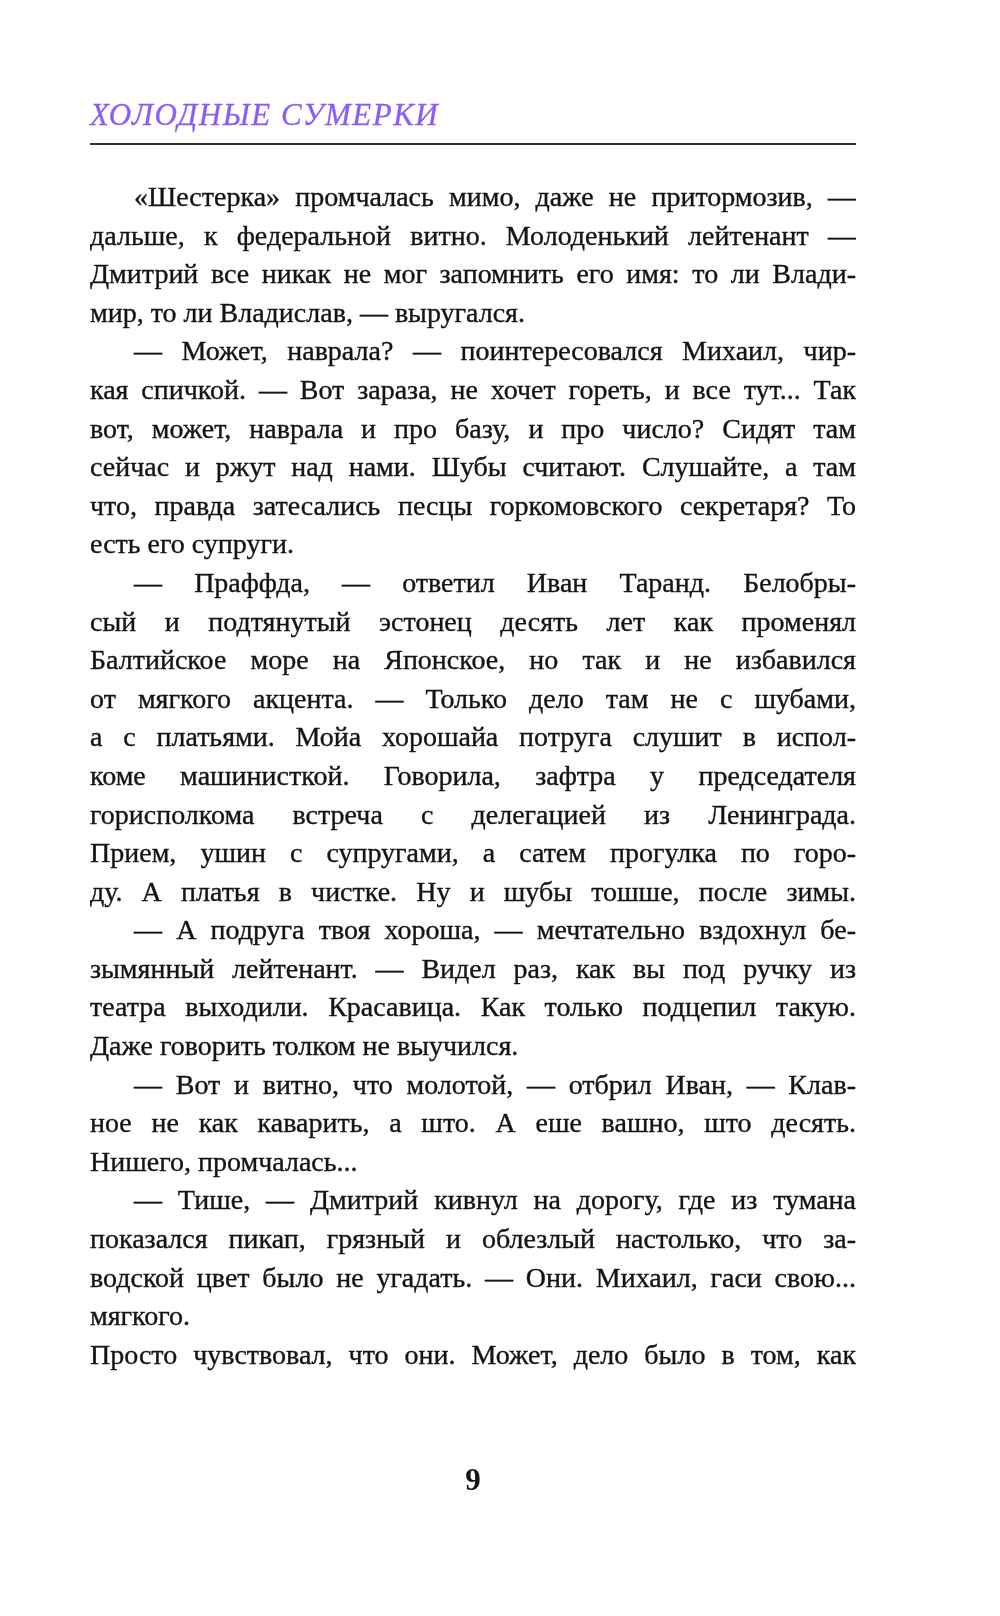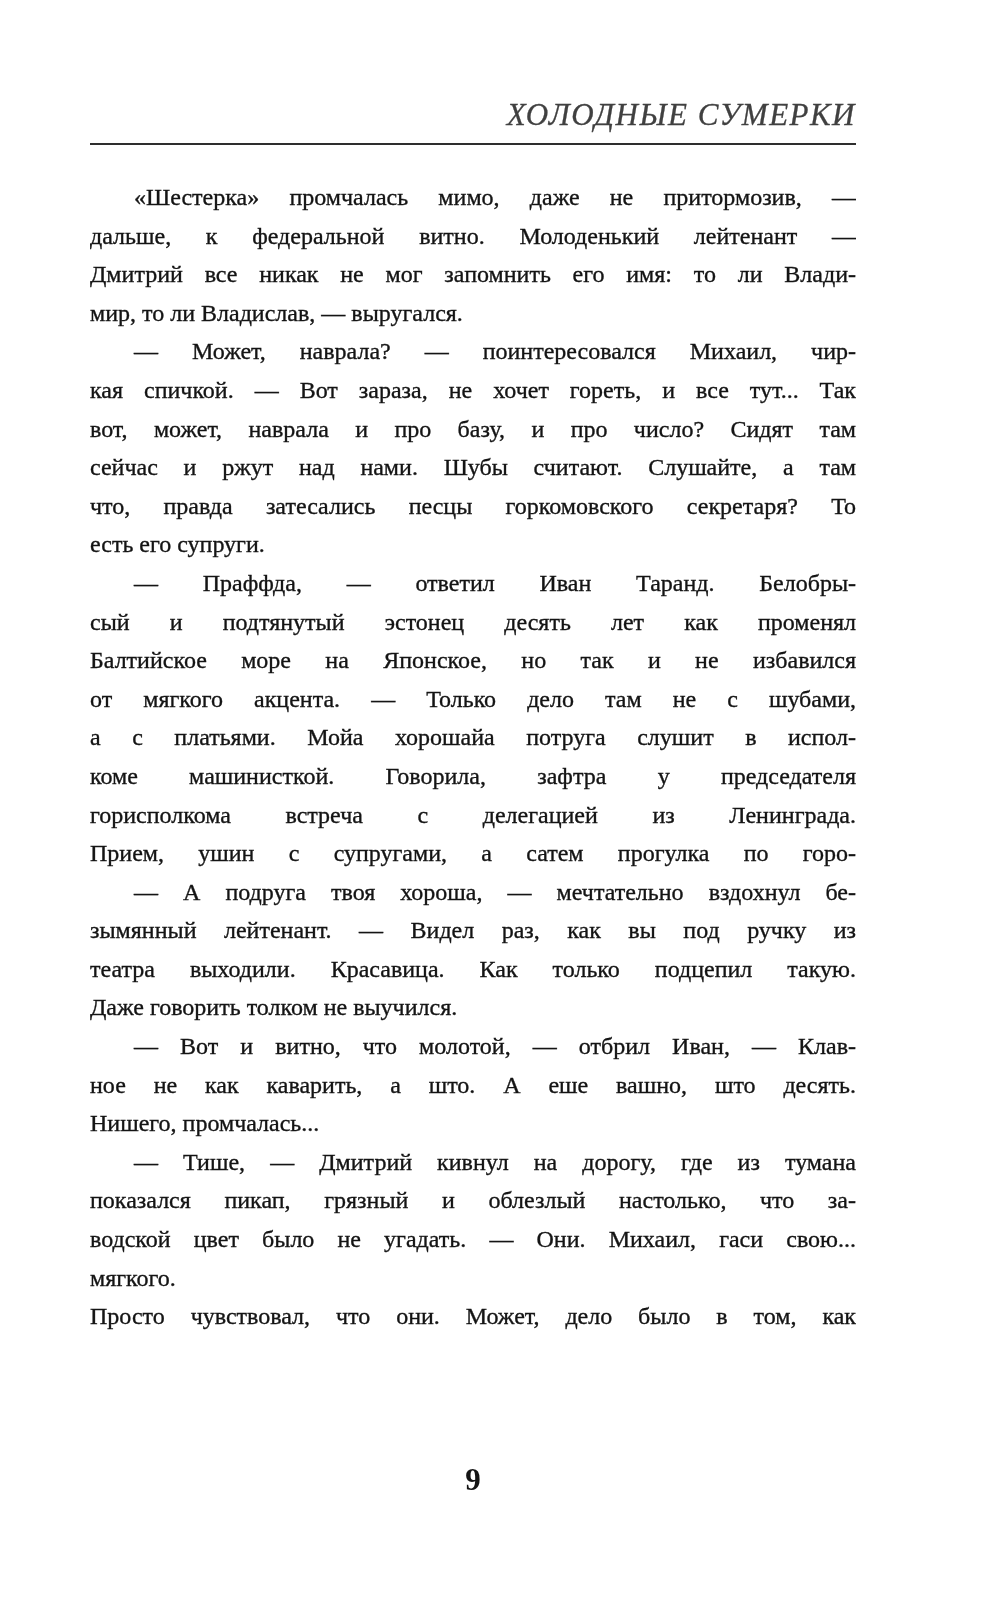--- a/index.html
+++ b/index.html
@@ -16,37 +16,37 @@
     font-family: "Liberation Serif", serif;
     color: #141414;
   }
   .content {
     position: absolute;
     left: 90px;
     top: 98px;
     width: 766px;
   }
   .running-head {
-    text-align: right;
+    text-align: left;
     font-style: italic;
     font-size: 31px;
     line-height: 34px;
     letter-spacing: 1.5px;
     white-space: nowrap;
-    color: #404040;
+    color: #8b5cf6;
     -webkit-text-stroke: 0.3px currentColor;
   }
   .header-rule {
     height: 0;
     border-bottom: 2.5px solid #2e2e2e;
     margin-top: 11px;
   }
   .body-text {
     margin-top: 33px;
-    font-size: 24px;
+    font-size: 28px;
     color: #141414;
     -webkit-text-stroke: 0.35px currentColor;
   }
   .line {
     height: 38.6px;
     line-height: 38.6px;
     overflow: hidden;
     text-align: justify;
     text-align-last: justify;
   }
@@ -86,20 +86,21 @@
         <div class="line">что, правда затесались песцы горкомовского секретаря? То</div>
         <div class="line plast">есть его супруги.</div>
         <div class="line first">— Праффда, — ответил Иван Таранд. Белобры-</div>
         <div class="line">сый и подтянутый эстонец десять лет как променял</div>
         <div class="line">Балтийское море на Японское, но так и не избавился</div>
         <div class="line">от мягкого акцента. — Только дело там не с шубами,</div>
         <div class="line">а с платьями. Мойа хорошайа потруга слушит в испол-</div>
         <div class="line">коме машинисткой. Говорила, зафтра у председателя</div>
         <div class="line">горисполкома встреча с делегацией из Ленинграда.</div>
         <div class="line">Прием, ушин с супругами, а сатем прогулка по горо-</div>
+        <div class="line">ду. А платья в чистке. Ну и шубы тошше, после зимы.</div>
         <div class="line first">— А подруга твоя хороша, — мечтательно вздохнул бе-</div>
         <div class="line">зымянный лейтенант. — Видел раз, как вы под ручку из</div>
         <div class="line">театра выходили. Красавица. Как только подцепил такую.</div>
         <div class="line plast">Даже говорить толком не выучился.</div>
         <div class="line first">— Вот и витно, что молотой, — отбрил Иван, — Клав-</div>
         <div class="line">ное не как каварить, а што. А еше вашно, што десять.</div>
         <div class="line plast">Нишего, промчалась...</div>
         <div class="line first">— Тише, — Дмитрий кивнул на дорогу, где из тумана</div>
         <div class="line">показался пикап, грязный и облезлый настолько, что за-</div>
         <div class="line">водской цвет было не угадать. — Они. Михаил, гаси свою...</div>

